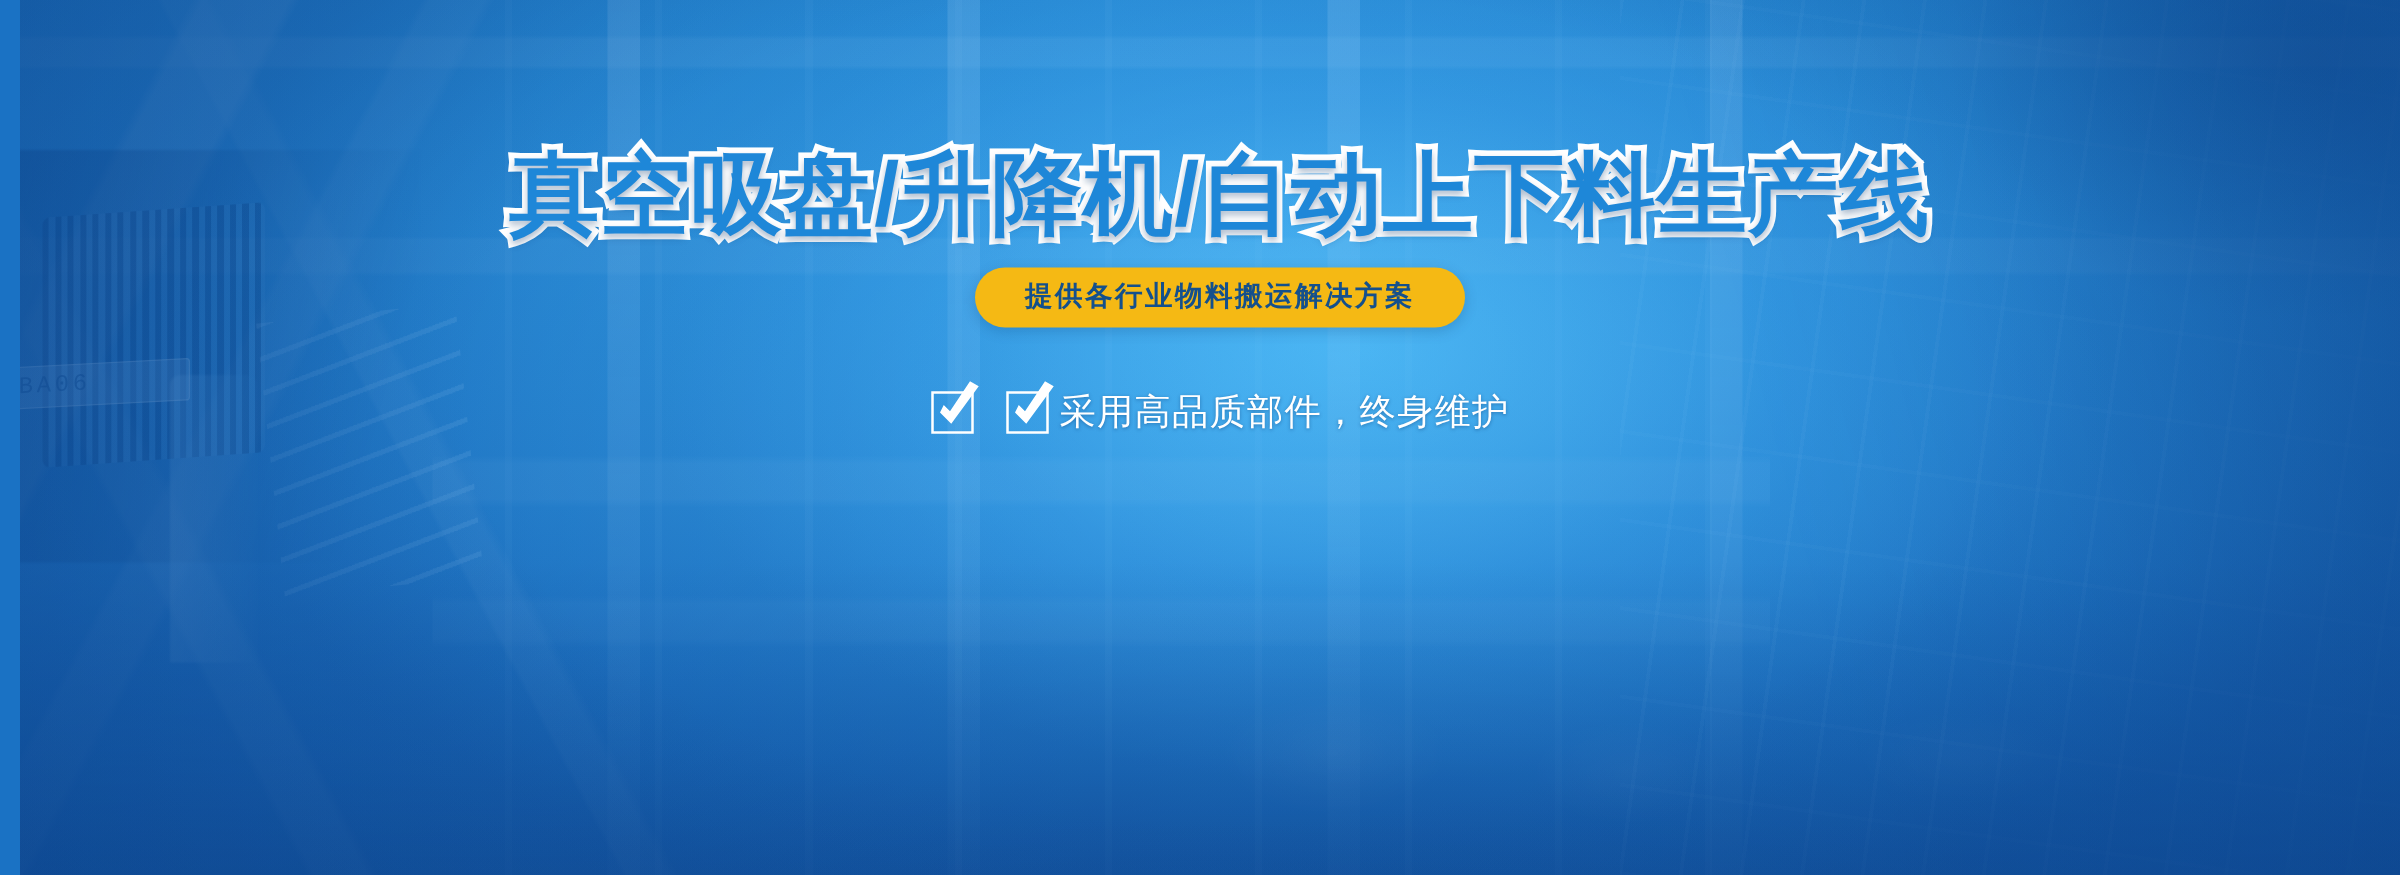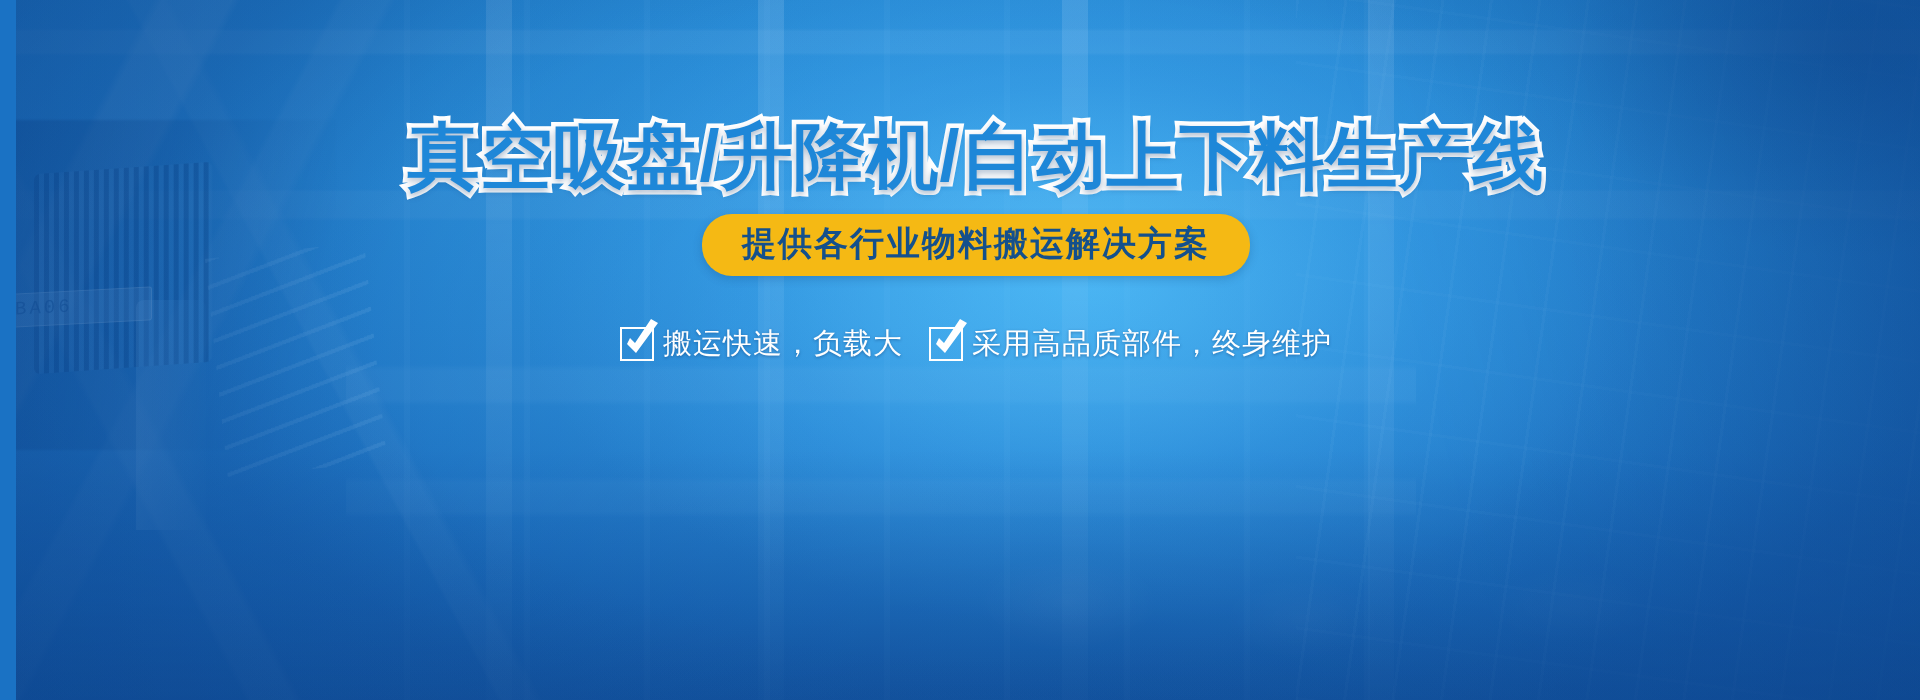--- a/index.html
+++ b/index.html
@@ -153,21 +153,21 @@
   }
 
   .subtitle-pill {
     margin-top:22px;
     background:#f5b914;
     border-radius:30px;
     padding:10px 40px 13px;
     box-shadow:0 3px 10px rgba(10,54,110,.22);
   }
   .subtitle-pill .subtitle-text {
-    font-size:34px;
+    font-size:22px;
     font-weight:bold;
     color:#14508c;
     letter-spacing:2px;
     line-height:1.15;
     white-space:nowrap;
   }
 
   .features {
     margin-top:48px;
     display:flex;
@@ -230,21 +230,20 @@
     </div>
 
     <div class="features">
 
       <div class="feature">
         <span class="check-box">
           <svg width="46" height="46" viewBox="0 0 46 46" aria-hidden="true">
             <path d="M9 27 L18 36 L40 6 L33 2 L17 26 L12 21 Z" fill="#ffffff"></path>
           </svg>
         </span>
-        <span class="feature-text">搬运快速，负载大</span>
       </div>
 
       <div class="feature">
         <span class="check-box">
           <svg width="46" height="46" viewBox="0 0 46 46" aria-hidden="true">
             <path d="M9 27 L18 36 L40 6 L33 2 L17 26 L12 21 Z" fill="#ffffff"></path>
           </svg>
         </span>
         <span class="feature-text">采用高品质部件，终身维护</span>
       </div>

